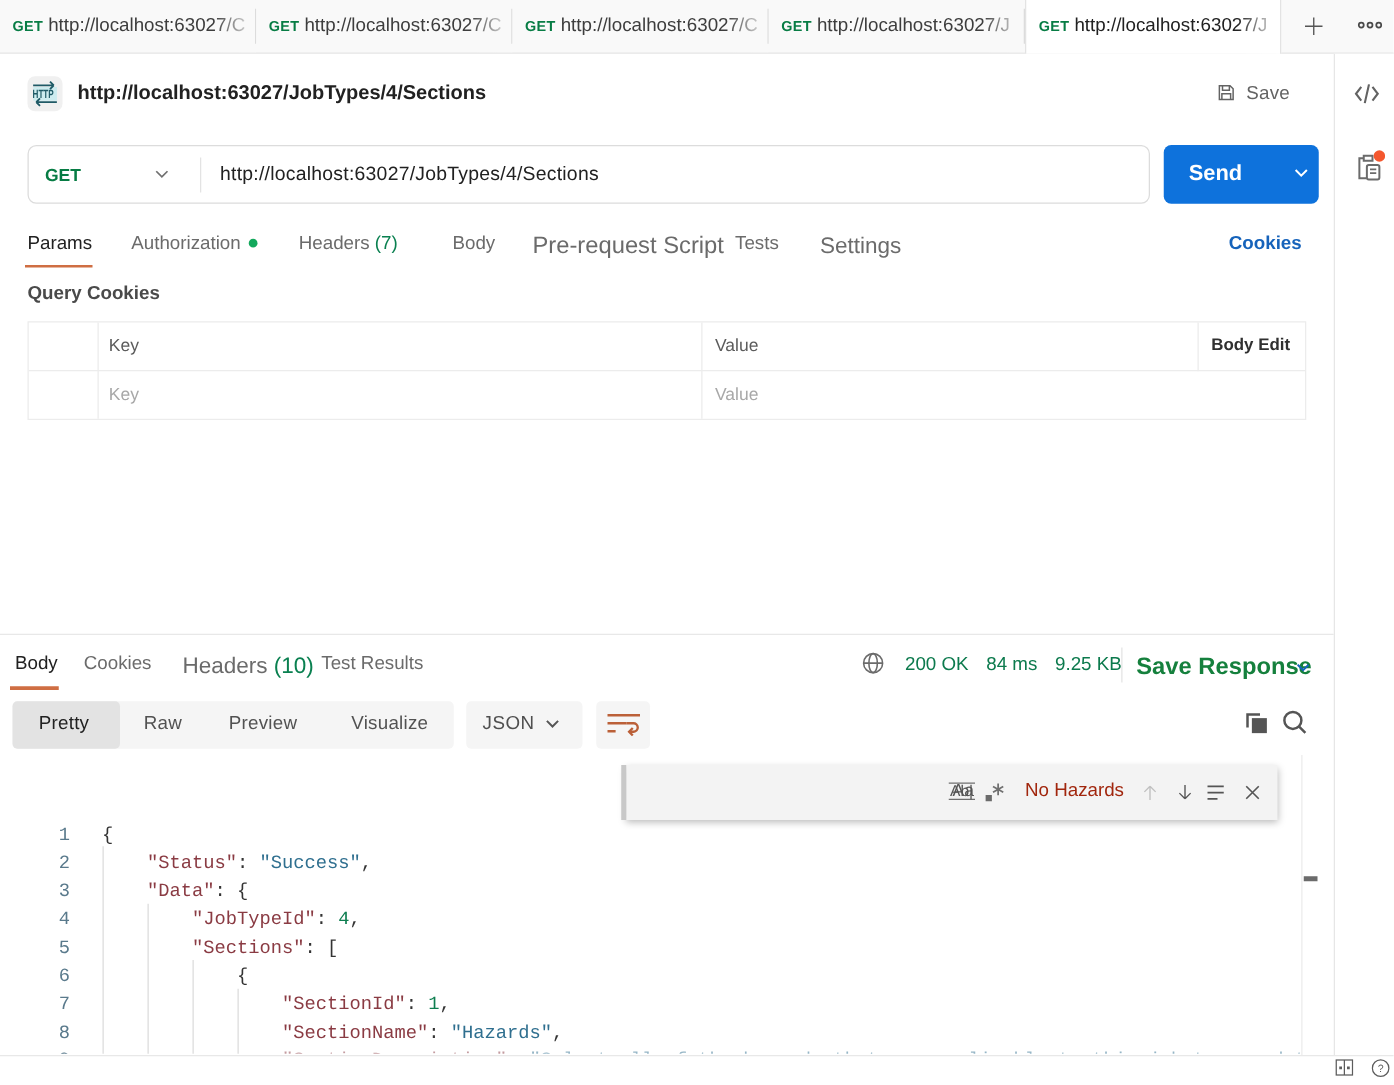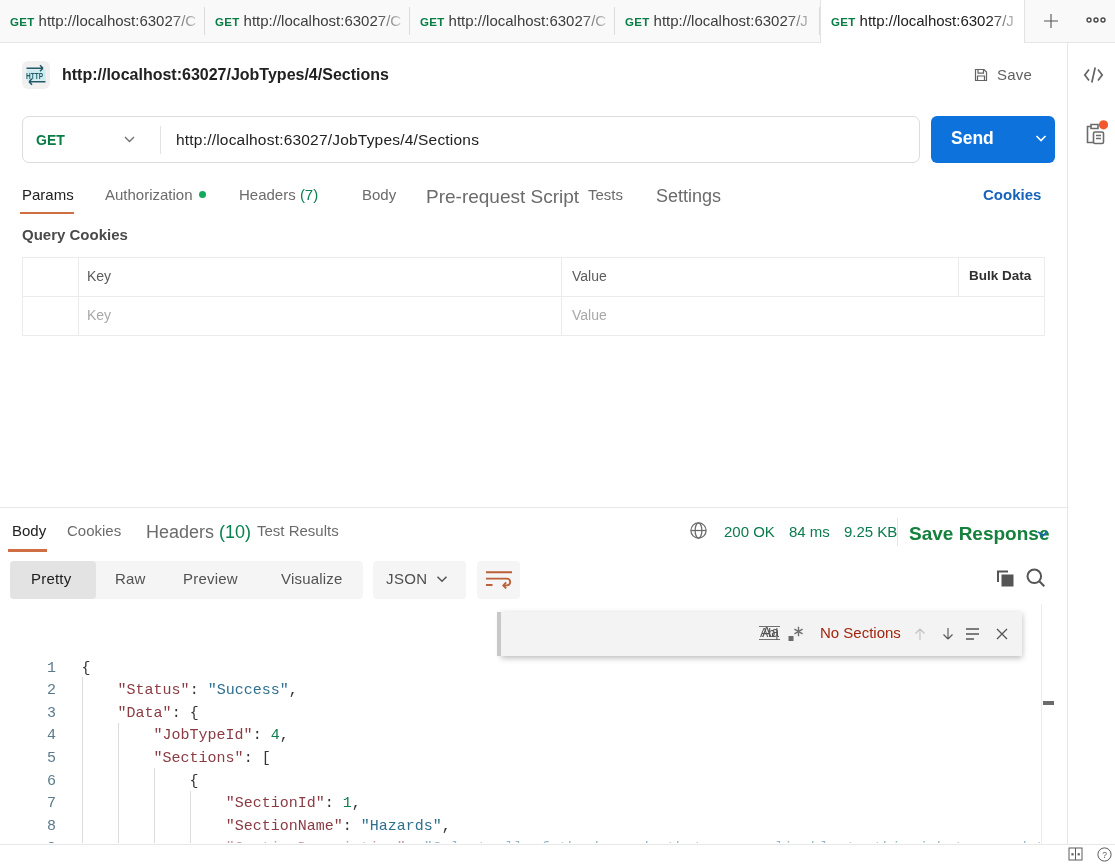--- a/index.html
+++ b/index.html
@@ -173,21 +173,21 @@
 
 <div id="qplabel">Query Cookies</div>
 
 <div id="ptable">
   <div class="hrow"></div>
   <div class="v1"></div>
     <div class="v2"></div>
     <div class="v3"></div>
   <div class="hdr" style="left:64px">Key</div>
   <div class="hdr" style="left:549px">Value</div>
-  <div class="hdr" style="left:946px; font-weight:bold; color:#303030; font-size:13.5px">Bulk Data</div>
+  <div class="hdr" style="left:946px; font-weight:bold; color:#303030; font-size:13.5px">Body Edit</div>
   <div class="ph" style="left:64px">Key</div>
   <div class="ph" style="left:549px">Value</div>
 </div>
 
 <div id="respTop"></div>
 <div class="abs" style="left:12px; top:521.5px; font-size:15px; color:#212121;">Body</div>
 <div class="abs" style="left:67px; top:521.5px; font-size:15px; color:#6b6b6b;">Cookies</div>
 <div class="abs" style="left:146px; top:521.5px; font-size:18px; color:#6b6b6b;">Headers <span style="color:#0a8050">(10)</span></div>
 <div class="abs" style="left:257px; top:521.5px; font-size:15px; color:#6b6b6b;">Test Results</div>
 <div id="bodyUnderline"></div>
@@ -263,21 +263,21 @@
 
 <div id="findw">
   <div id="findBody"></div>
   <div id="findSash"></div>
   <div class="fic" style="left:239px;margin-left:26px;">Aa</div>
   <div class="fic" style="left:262px; top:14px; border-top:1.2px solid #707070; border-bottom:1.2px solid #707070; line-height:12px; font-size:12.5px; padding:0 1px;">Ab|</div>
   <svg class="abs" style="left:291px; top:14px" width="16" height="16" viewBox="0 0 16 16">
     <rect x="0.5" y="10" width="5" height="5" fill="#6b6b6b"></rect>
     <path d="M10.5 0.8v9.4M6.4 3.15l8.2 4.7M14.6 3.15l-8.2 4.7" stroke="#707070" stroke-width="1.4"></path>
   </svg>
-  <div id="noRes">No Sections</div>
+  <div id="noRes">No Hazards</div>
   <svg class="abs" style="left:415px; top:14px" width="16" height="16" viewBox="0 0 16 16">
       <path d="M8 14V3M8 3L3.5 7.5M8 3l4.5 4.5" stroke="#c0c0c0" stroke-width="1.1" fill="none"></path>
     </svg>
   <svg class="abs" style="left:443px; top:14px" width="16" height="16" viewBox="0 0 16 16">
       <path d="M8 2v11M8 13l-4.5-4.5M8 13l4.5-4.5" stroke="#555" stroke-width="1.1" fill="none"></path>
     </svg>
   <svg class="abs" style="left:468px; top:15px" width="20" height="14" viewBox="0 0 20 14">
       <path d="M1 2h13M1 7h13M1 12h8" stroke="#555" stroke-width="1.4" fill="none"></path>
     </svg>
   <svg class="abs" style="left:498px; top:15px" width="14" height="14" viewBox="0 0 14 14">

